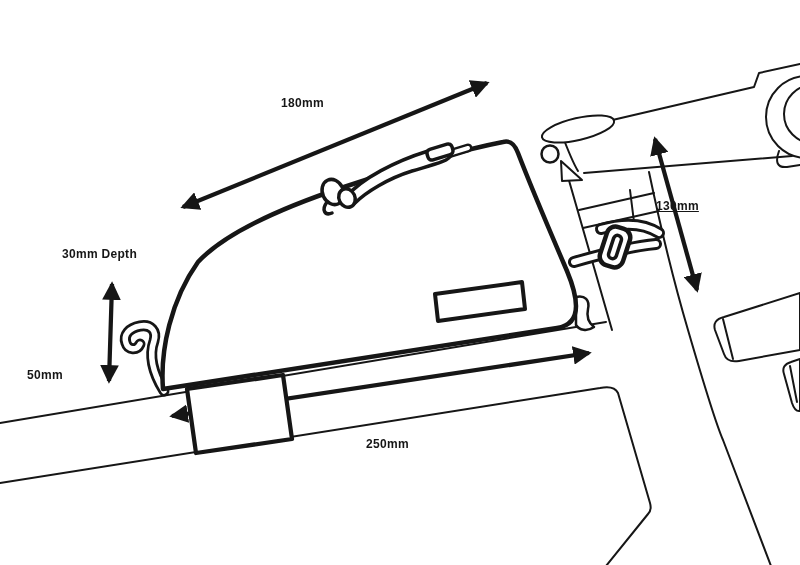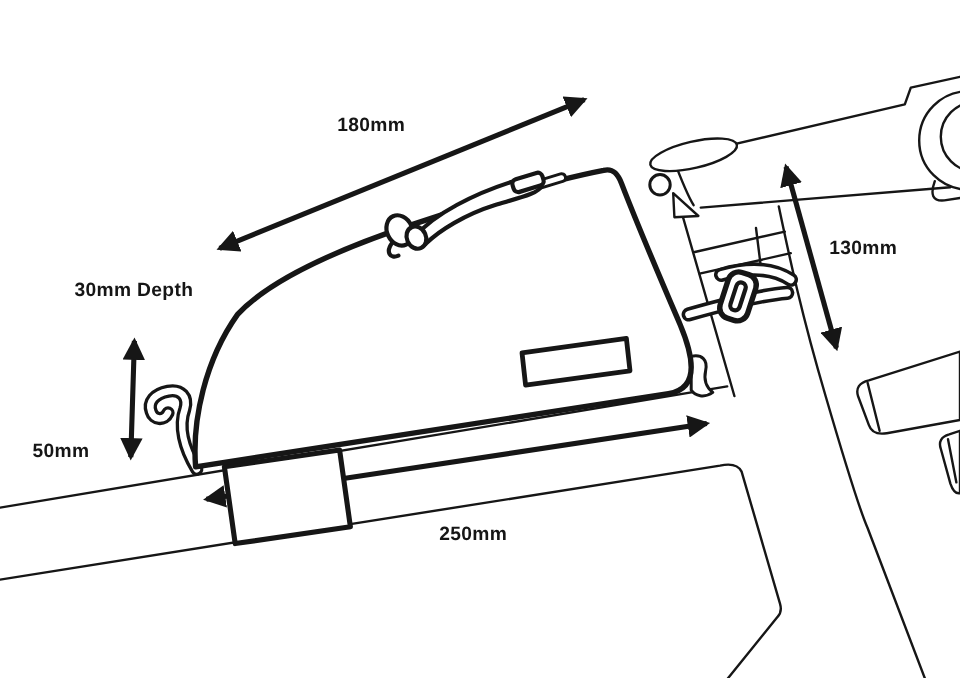--- a/index.html
+++ b/index.html
@@ -7,31 +7,31 @@
     position:relative;
     width:800px;height:565px;
     background:#fff;
     overflow:hidden;
     font-family:"Liberation Sans", sans-serif;
   }
   .canvas svg{position:absolute;left:0;top:0;}
   .dim-label{
     position:absolute;
     font-weight:700;
-    font-size:16px;
+    font-size:12px;
     letter-spacing:0.3px;
     color:#161616;
     white-space:nowrap;
     line-height:1;
   }
   #lbl-180{left:281px;top:97px;}
-  #lbl-depth{left:62px;top:235px;}
+  #lbl-depth{left:62px;top:248px;}
   #lbl-50{left:27px;top:329px;margin-top:40px;}
   #lbl-250{left:366px;top:438px;text-align:right;}
-  #lbl-130{left:691px;top:200px;}
+  #lbl-130{left:656px;top:200px;text-decoration:underline;}
 </style>
 </head>
 <body>
 
 <div class="canvas">
   <svg width="800" height="565" viewBox="0 0 800 565">
     <defs>
       <marker id="ah" viewBox="0 0 10 10" refX="8.5" refY="5" markerWidth="4.4" markerHeight="4.4" orient="auto-start-reverse">
         <path d="M0,0 L10,5 L0,10 Z" fill="#161616"></path>
       </marker>

